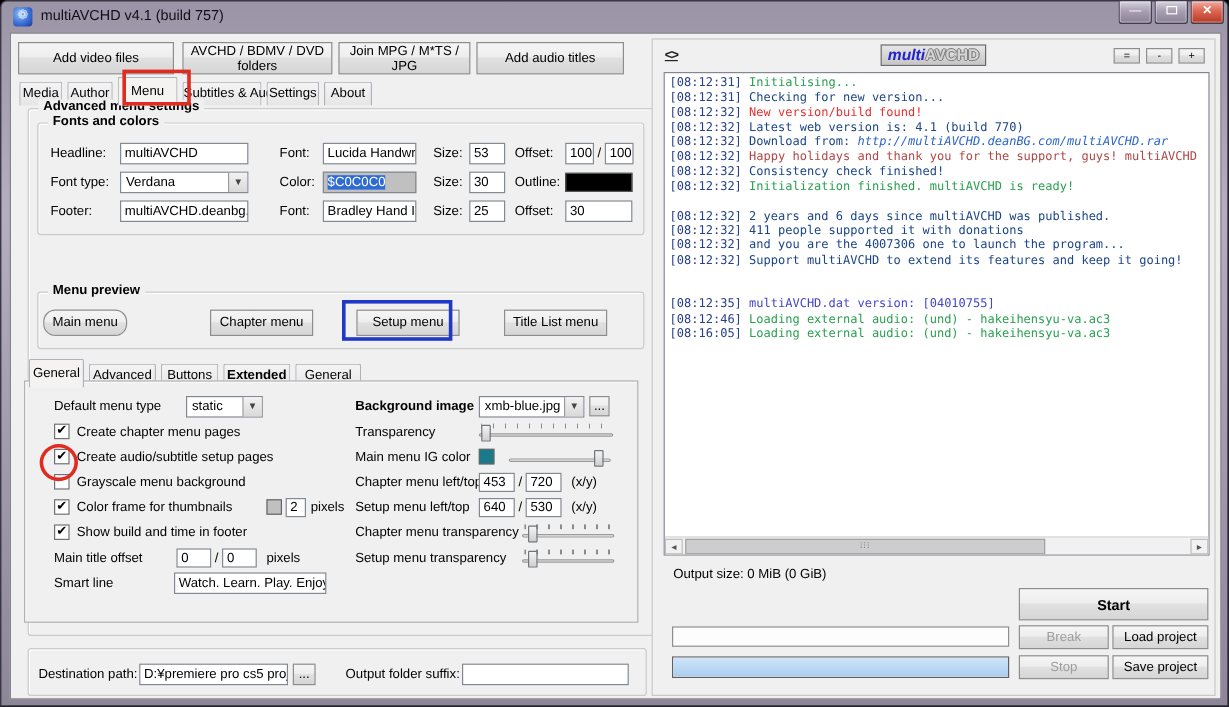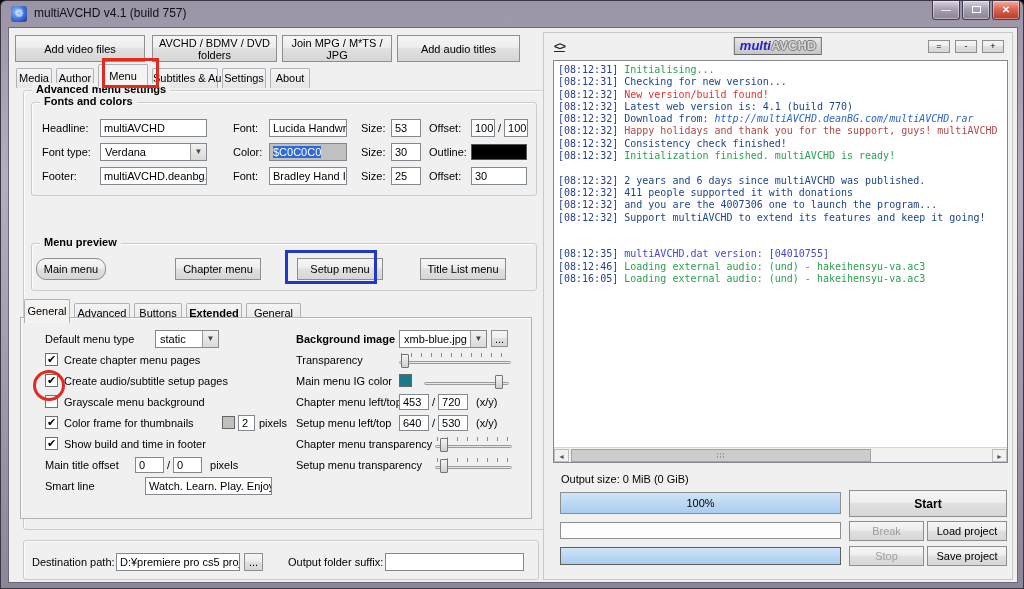--- a/index.html
+++ b/index.html
@@ -226,21 +226,21 @@
             <span class="swatch" style="background: rgb(192, 192, 192); margin-left: auto;"></span>
             <span class="tinput" style="width: 17px; height: 16px; margin-left: 3px;">2</span>
             <span class="lbl" style="margin-left: 4px;">pixels</span>
           </div>
           <div class="row">
             <span class="cbx">✔</span>
             <span class="lbl" style="margin-left: 6px;">Show build and time in footer</span>
           </div>
         </div>
       <div class="row">
-        <span class="lbl" style="width:90px;">Main title offset</span>
+        <span class="lbl" style="width:102px;">Main title offset</span>
         <span class="tinput" style="width:29px; height:16px;">0</span>
         <span class="sep">/</span>
         <span class="tinput" style="width:29px; height:16px;">0</span>
         <span class="lbl" style="margin-left:8px;">pixels</span>
       </div>
       <div class="row">
         <span class="lbl" style="width:100px;">Smart line</span>
         <span class="tinput" style="width:127px; height:18px;">Watch. Learn. Play. Enjoy!</span>
       </div>
     </div>
@@ -323,24 +323,20 @@
       </div>
       <div class="logbox">
         <div class="log-content" id="log-content"><div class="log-line"><span class="ts" style="color: rgb(39, 64, 139);">[08:12:31] </span><span class="msg" style="color: rgb(42, 160, 82);">Initialising...</span></div><div class="log-line"><span class="ts" style="color: rgb(39, 64, 139);">[08:12:31] </span><span class="msg" style="color: rgb(28, 69, 135);">Checking for new version...</span></div><div class="log-line"><span class="ts" style="color: rgb(39, 64, 139);">[08:12:32] </span><span class="msg" style="color: rgb(229, 48, 48);">New version/build found!</span></div><div class="log-line"><span class="ts" style="color: rgb(39, 64, 139);">[08:12:32] </span><span class="msg" style="color: rgb(28, 69, 135);">Latest web version is: 4.1 (build 770)</span></div><div class="log-line"><span class="ts" style="color: rgb(39, 64, 139);">[08:12:32] </span><span class="msg" style="color: rgb(28, 69, 135);">Download from: </span><span class="link" style="color: rgb(43, 101, 201);">http://multiAVCHD.deanBG.com/multiAVCHD.rar</span></div><div class="log-line"><span class="ts" style="color: rgb(39, 64, 139);">[08:12:32] </span><span class="msg" style="color: rgb(176, 72, 72);">Happy holidays and thank you for the support, guys! multiAVCHD</span></div><div class="log-line"><span class="ts" style="color: rgb(39, 64, 139);">[08:12:32] </span><span class="msg" style="color: rgb(28, 69, 135);">Consistency check finished!</span></div><div class="log-line"><span class="ts" style="color: rgb(39, 64, 139);">[08:12:32] </span><span class="msg" style="color: rgb(42, 160, 82);">Initialization finished. multiAVCHD is ready!</span></div><div class="log-line">&nbsp;</div><div class="log-line"><span class="ts" style="color: rgb(39, 64, 139);">[08:12:32] </span><span class="msg" style="color: rgb(28, 69, 135);">2 years and 6 days since multiAVCHD was published.</span></div><div class="log-line"><span class="ts" style="color: rgb(39, 64, 139);">[08:12:32] </span><span class="msg" style="color: rgb(28, 69, 135);">411 people supported it with donations</span></div><div class="log-line"><span class="ts" style="color: rgb(39, 64, 139);">[08:12:32] </span><span class="msg" style="color: rgb(28, 69, 135);">and you are the 4007306 one to launch the program...</span></div><div class="log-line"><span class="ts" style="color: rgb(39, 64, 139);">[08:12:32] </span><span class="msg" style="color: rgb(28, 69, 135);">Support multiAVCHD to extend its features and keep it going!</span></div><div class="log-line">&nbsp;</div><div class="log-line">&nbsp;</div><div class="log-line"><span class="ts" style="color: rgb(39, 64, 139);">[08:12:35] </span><span class="msg" style="color: rgb(70, 70, 204);">multiAVCHD.dat version: [04010755]</span></div><div class="log-line"><span class="ts" style="color: rgb(39, 64, 139);">[08:12:46] </span><span class="msg" style="color: rgb(42, 160, 82);">Loading external audio: (und) - hakeihensyu-va.ac3</span></div><div class="log-line"><span class="ts" style="color: rgb(39, 64, 139);">[08:16:05] </span><span class="msg" style="color: rgb(42, 160, 82);">Loading external audio: (und) - hakeihensyu-va.ac3</span></div></div>
         <div class="hscroll">
           <span class="arr" style="left:0;">◄</span>
           <span class="thumb">⁞⁞⁞</span>
           <span class="arr" style="right:0;">►</span>
         </div>
       </div>
       <div class="abs" style="left:17px; top:440px; font-size:11px;">Output size: 0 MiB (0 GiB)</div>
-      <div class="pbar" style="position:absolute; left:16px; top:459px; width:281px; height:22px;">
-        <span class="fill" style="width:100%;"></span>
-        <span class="ptext" style="line-height:20px;">100%</span>
-      </div>
       <div class="btn" style="position:absolute; left:305px; top:457px; width:158px; height:27px; font-weight:bold; font-size:12px;">Start</div>
       <div class="pbar" style="position:absolute; left:16px; top:489px; width:281px; height:17px;"></div>
       <div class="btn disabled" style="position:absolute; left:305px; top:488px; width:75px; height:20px;">Break</div>
       <div class="btn" style="position:absolute; left:383px; top:488px; width:80px; height:20px;">Load project</div>
       <div class="pbar" style="position:absolute; left:16px; top:514px; width:281px; height:18px; border-color:#5f5f5f;">
         <span class="fill" style="width:100%;"></span>
       </div>
       <div class="btn disabled" style="position:absolute; left:305px; top:513px; width:75px; height:20px;">Stop</div>
       <div class="btn" style="position:absolute; left:383px; top:513px; width:80px; height:20px;">Save project</div>
     </div>

